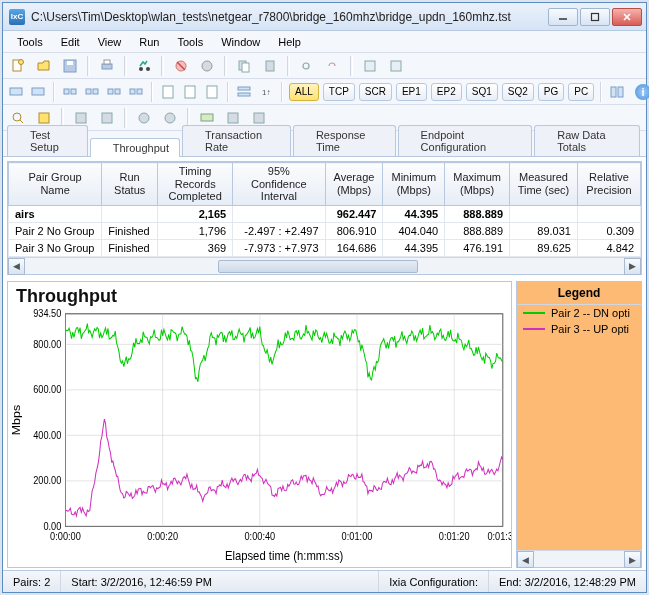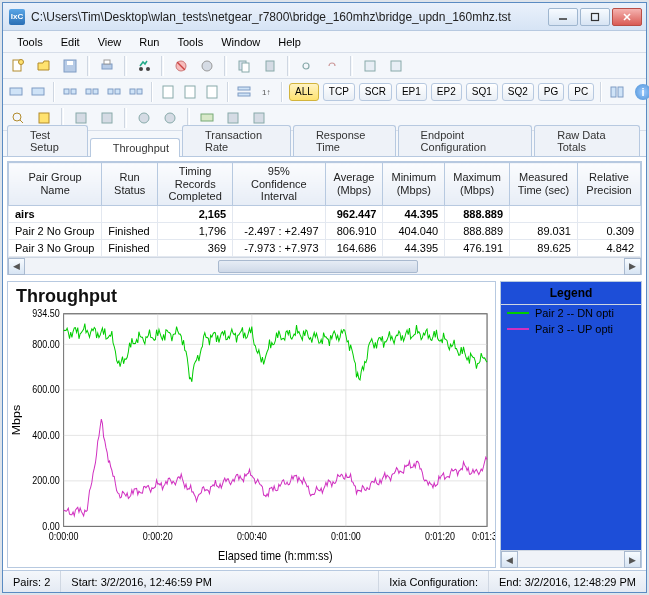--- a/index.html
+++ b/index.html
@@ -188,23 +188,23 @@
   }
   .chart-pane {
     flex:1;
     border:1px solid #b7c9e0;
     background:#fff;
     display:flex;
     flex-direction:column;
     min-width:0;
   }
   .legend-pane {
-    width:142px;
+    width:126px;
     border:1px solid #b7c9e0;
-    background:#1d4ed8;
+    background:#fdba74;
     display:flex;
     flex-direction:column;
   }
   .chart-title {
     font-size:18px;
     font-weight:bold;
     padding:4px 8px 0 8px;
     color:#111;
   }
   .chart-svg { flex:1; }

